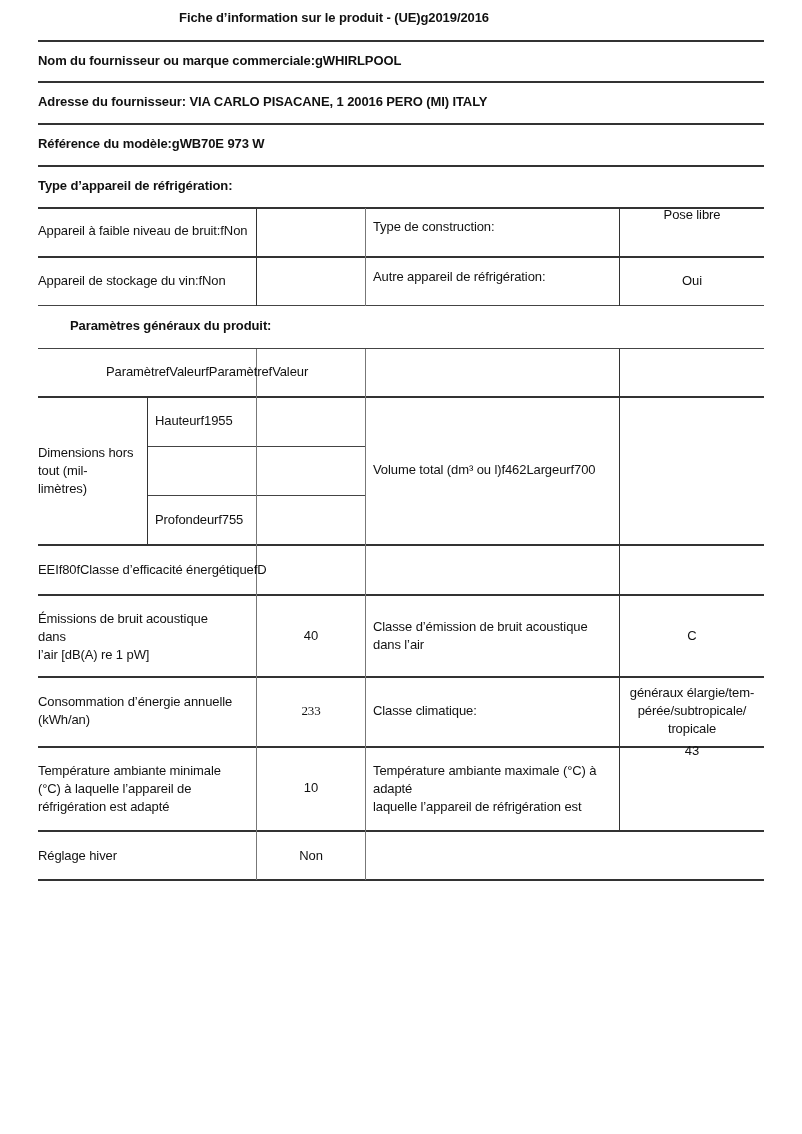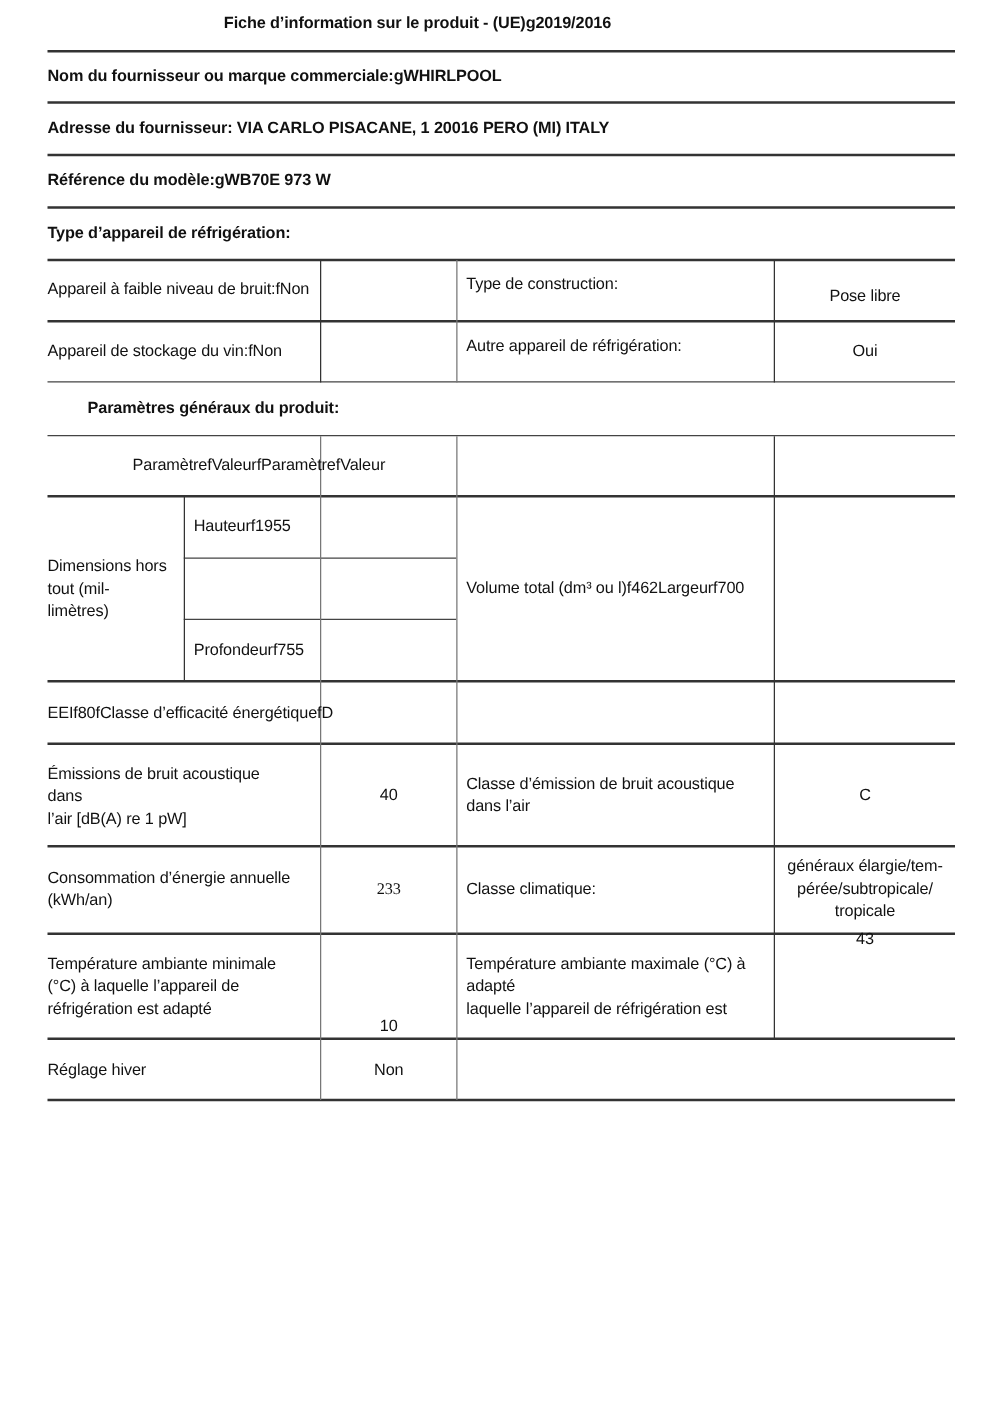--- a/index.html
+++ b/index.html
@@ -30,21 +30,21 @@
 <div class="hl" style="top:207px;"></div>
 <div class="hl" style="top:256px;"></div>
 <div class="hl thin" style="top:305px;"></div>
 <div class="vl" style="left:256px; top:208px; height:98px;"></div>
 <div class="vl grey" style="left:365px; top:208px; height:98px;"></div>
 <div class="vl" style="left:619px; top:208px; height:98px;"></div>
 
 <div>
   <div class="t" style="left:38px; top:222px;">Appareil à faible niveau de bruit:fNon</div>
   <div class="t" style="left:373px; top:218px;">Type de construction:</div>
-  <div class="t c" style="left:620px; width:144px; top:228px;">Pose libre</div>
+  <div class="t c" style="left:620px; width:144px; top:206px;">Pose libre</div>
 </div>
 <div>
   <div class="t" style="left:38px; top:272px;">Appareil de stockage du vin:fNon</div>
   <div class="t" style="left:373px; top:268px;">Autre appareil de réfrigération:</div>
   <div class="t c" style="left:620px; width:144px; top:272px;">Oui</div>
 </div>
 
 <div class="t b" style="left:38px; top:317px;margin-left:32px;">Paramètres généraux du produit:</div>
 
 <div class="hl thin" style="top:348px;"></div>
@@ -106,21 +106,21 @@
     <div>tropicale</div>
   </div>
 </div>
 
 <div>
   <div class="t" style="left:38px; top:762px;">
     <div>Température ambiante minimale</div>
     <div>(°C) à laquelle l’appareil de</div>
     <div>réfrigération est adapté</div>
   </div>
-  <div class="t c" style="left:257px; width:108px; top:779px;margin-top:33px;">10</div>
+  <div class="t c" style="left:257px; width:108px; top:779px;">10</div>
   <div class="t" style="left:373px; top:762px;">
     <div>Température ambiante maximale (°C) à</div>
     <div>adapté</div>
     <div>laquelle l’appareil de réfrigération est</div>
   </div>
   <div class="t c" style="left:620px; width:144px; top:742px;">43</div>
 </div>
 
 <div>
   <div class="t" style="left:38px; top:847px;">Réglage hiver</div>

